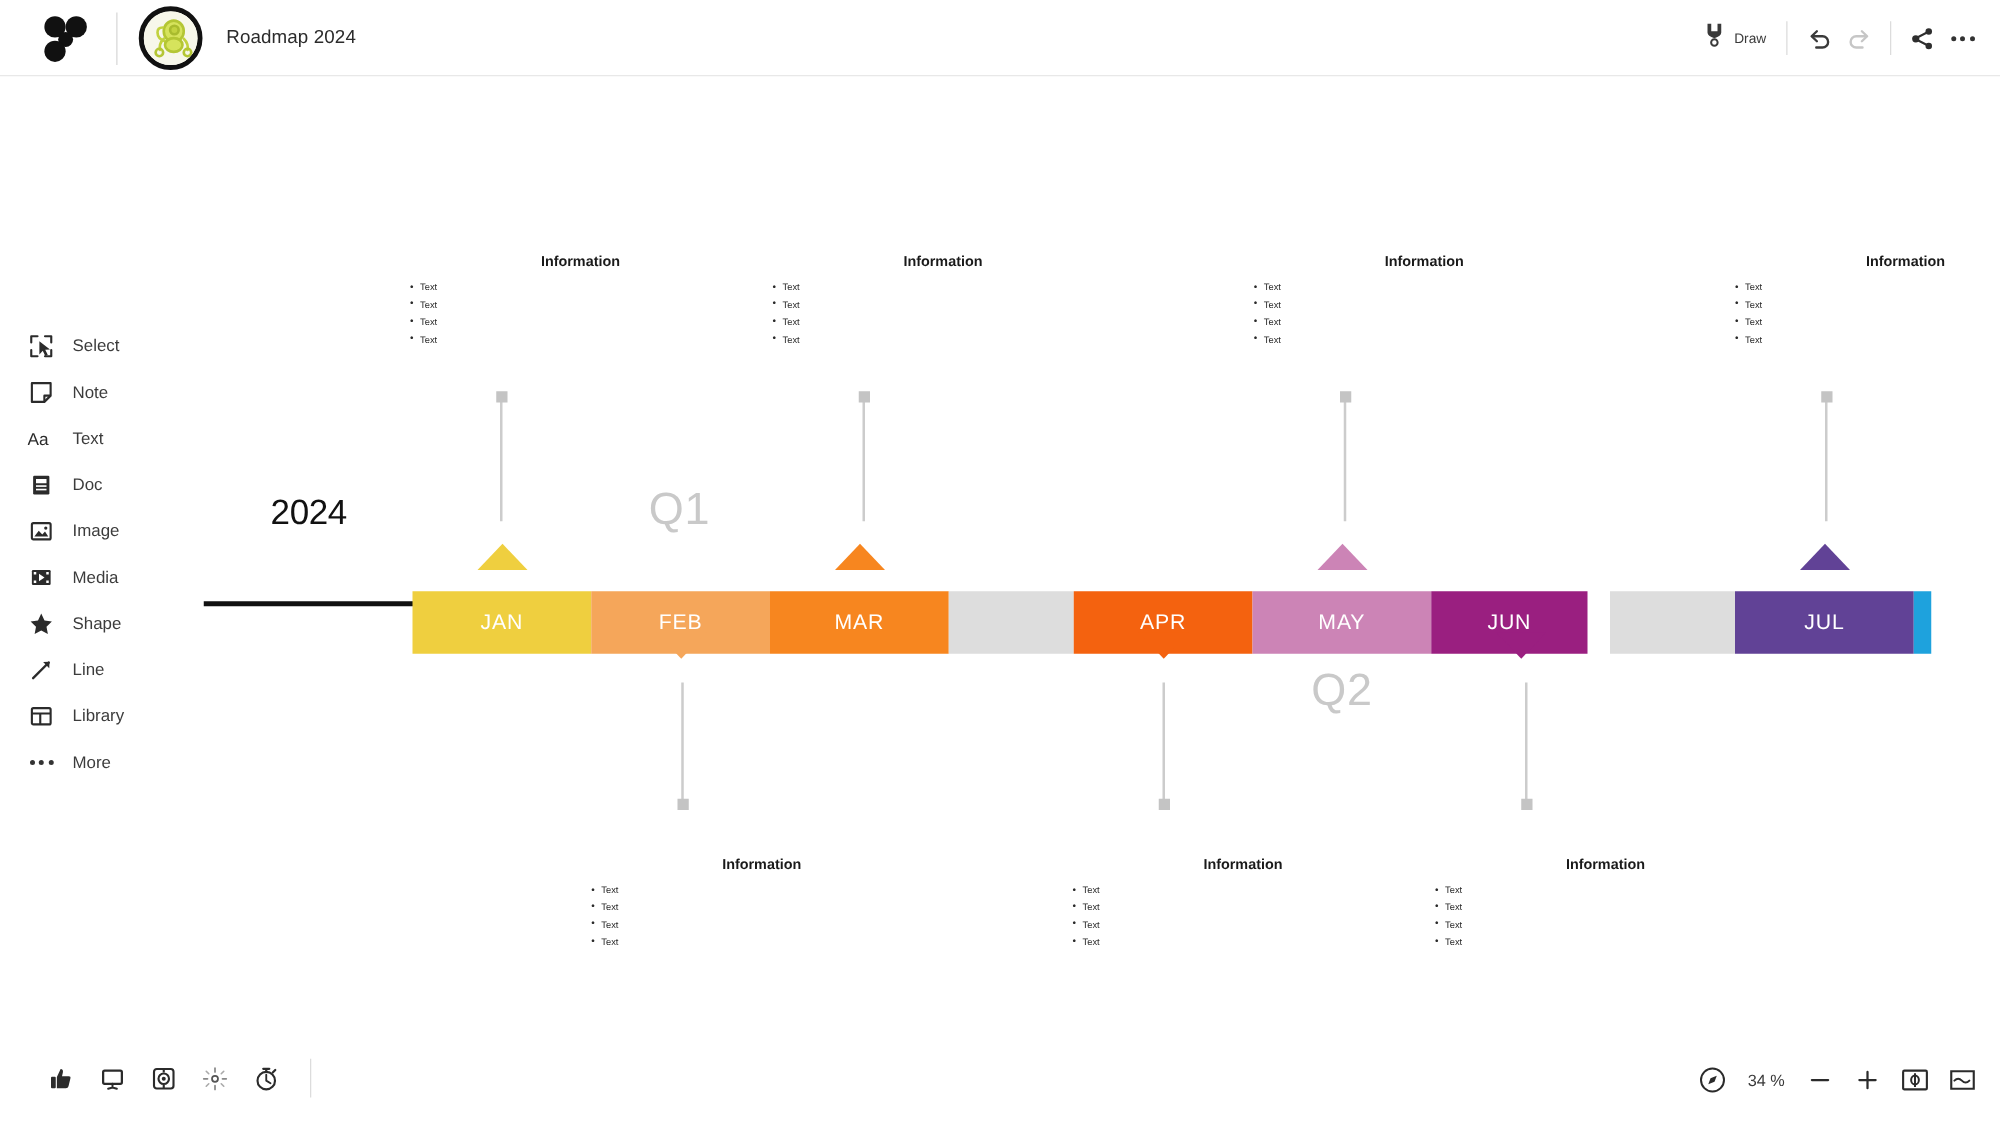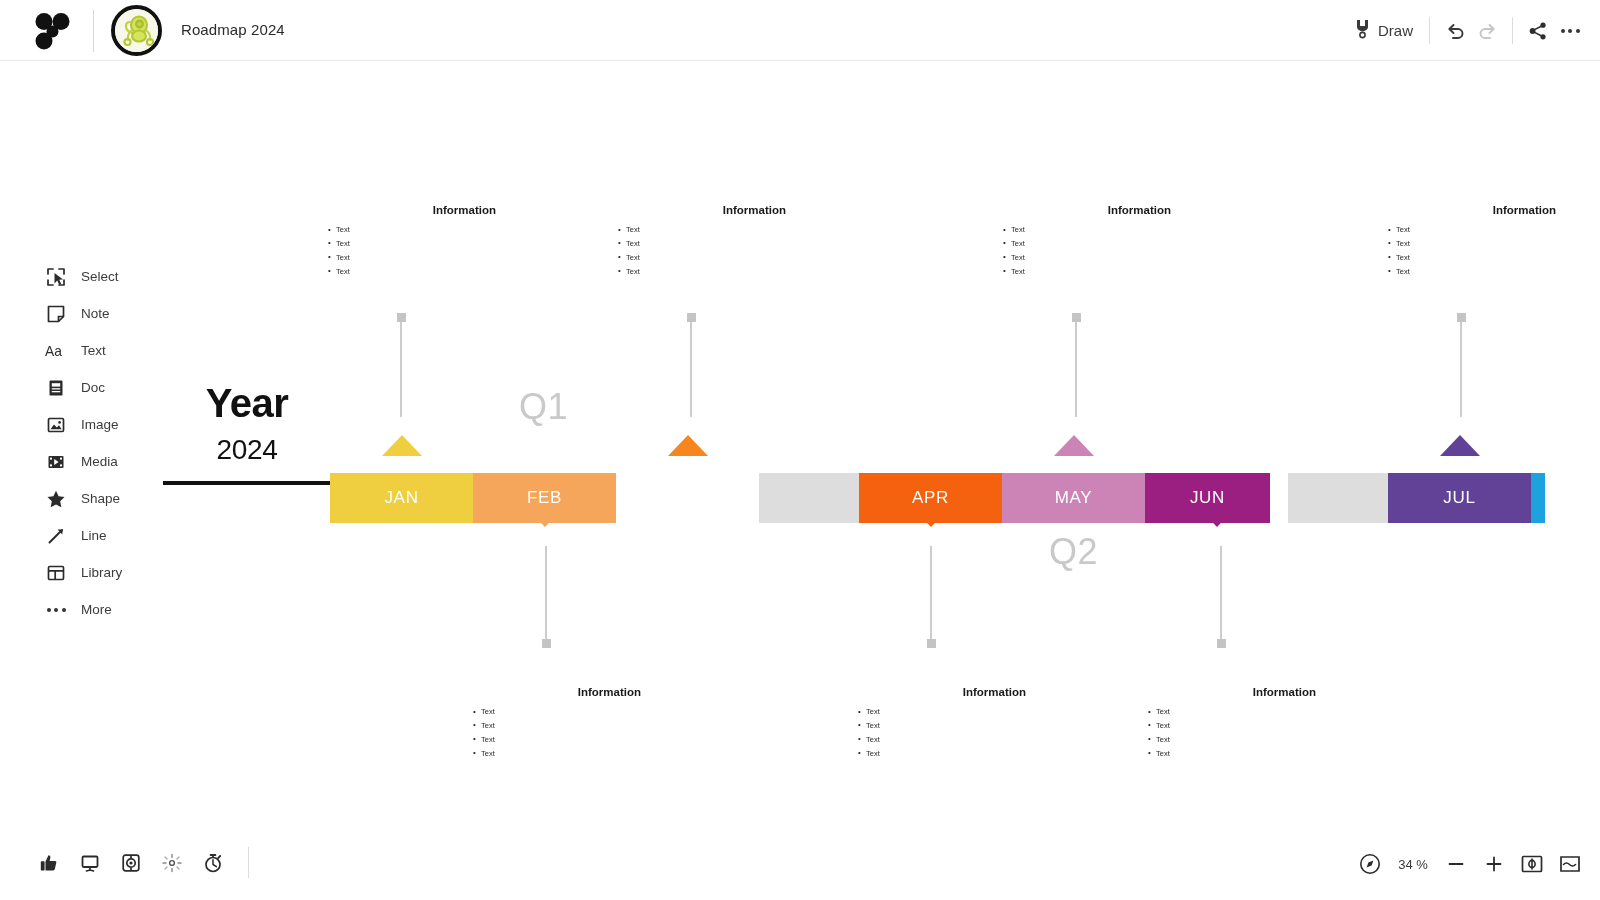--- a/index.html
+++ b/index.html
@@ -32,32 +32,32 @@
   }
   .board-title {
     position: absolute; left: 181px; top: 21px;
     font-size: 15px; color: #2b2b2b; letter-spacing: .1px;
   }
   .top-right { position: absolute; right: 14px; top: 0; height: 61px; display: flex; align-items: center; }
   .tr-item {
     display: flex; align-items: center; gap: 7px;
     height: 34px; padding: 0 7px; border-radius: 4px; cursor: pointer;
   }
-  .tr-label { font-size: 15px; color: #3a3a3a; }
+  .tr-label { font-size: 11px; color: #3a3a3a; }
   .tr-sep { width: 1px; height: 27px; background: #dcdcdc; margin: 0 9px; }
   .icon-btn {
     width: 32px; height: 32px; display: flex; align-items: center; justify-content: center;
     border-radius: 4px; cursor: pointer;
   }
   .dots-icon { display: flex; gap: 3.5px; align-items: center; }
   .dots-icon i { width: 4px; height: 4px; border-radius: 50%; background: #333; display: block; }
 
   
   .rail {
-    position: absolute; left: 39px; top: 258px;
+    position: absolute; left: 16px; top: 258px;
     display: flex; flex-direction: column; gap: 0px;
   }
   .rail-item {
     display: flex; align-items: center; gap: 14px;
     height: 37px; padding: 0 6px; border-radius: 5px; cursor: pointer;
   }
   .rail-ico {
     width: 22px; height: 22px; display: flex; align-items: center; justify-content: center;
     flex: 0 0 22px;
   }
@@ -296,32 +296,34 @@
           </span>
       </span>
       <span class="rail-label">More</span>
     </div>
 
   </div>
 
   <div class="canvas">
     <div id="timeline-layer">
         <div class="year-block">
-          <div class="year-word">Year</div>
           <div class="year-num">2024</div>
         </div>
         <div class="year-rule" style="background: rgb(17, 17, 17);"></div>
         <div class="qlabel" style="left: 519px; top: 325px; color: rgb(201, 201, 201);">Q1</div>
         <div class="qlabel" style="left: 1049px; top: 470px; color: rgb(201, 201, 201);">Q2</div>
         <div class="tl-bar">
           <div class="seg" style="left: 0px; width: 143px; background: rgb(239, 207, 63);">
             <div class="seg-label">JAN</div>
           </div>
           <div class="seg" style="left: 143px; width: 143px; background: rgb(245, 166, 90);">
             <div class="seg-label">FEB</div>
+          </div>
+          <div class="seg" style="left: 286px; width: 143px; background: rgb(247, 134, 31);">
+            <div class="seg-label">MAR</div>
           </div>
           <div class="seg" style="left: 429px; width: 100px; background: rgb(221, 221, 221);"></div>
           <div class="seg" style="left: 529px; width: 143px; background: rgb(244, 98, 15);">
             <div class="seg-label">APR</div>
           </div>
           <div class="seg" style="left: 672px; width: 143px; background: rgb(204, 132, 182);">
             <div class="seg-label">MAY</div>
           </div>
           <div class="seg" style="left: 815px; width: 125px; background: rgb(154, 31, 128);">
             <div class="seg-label">JUN</div>

